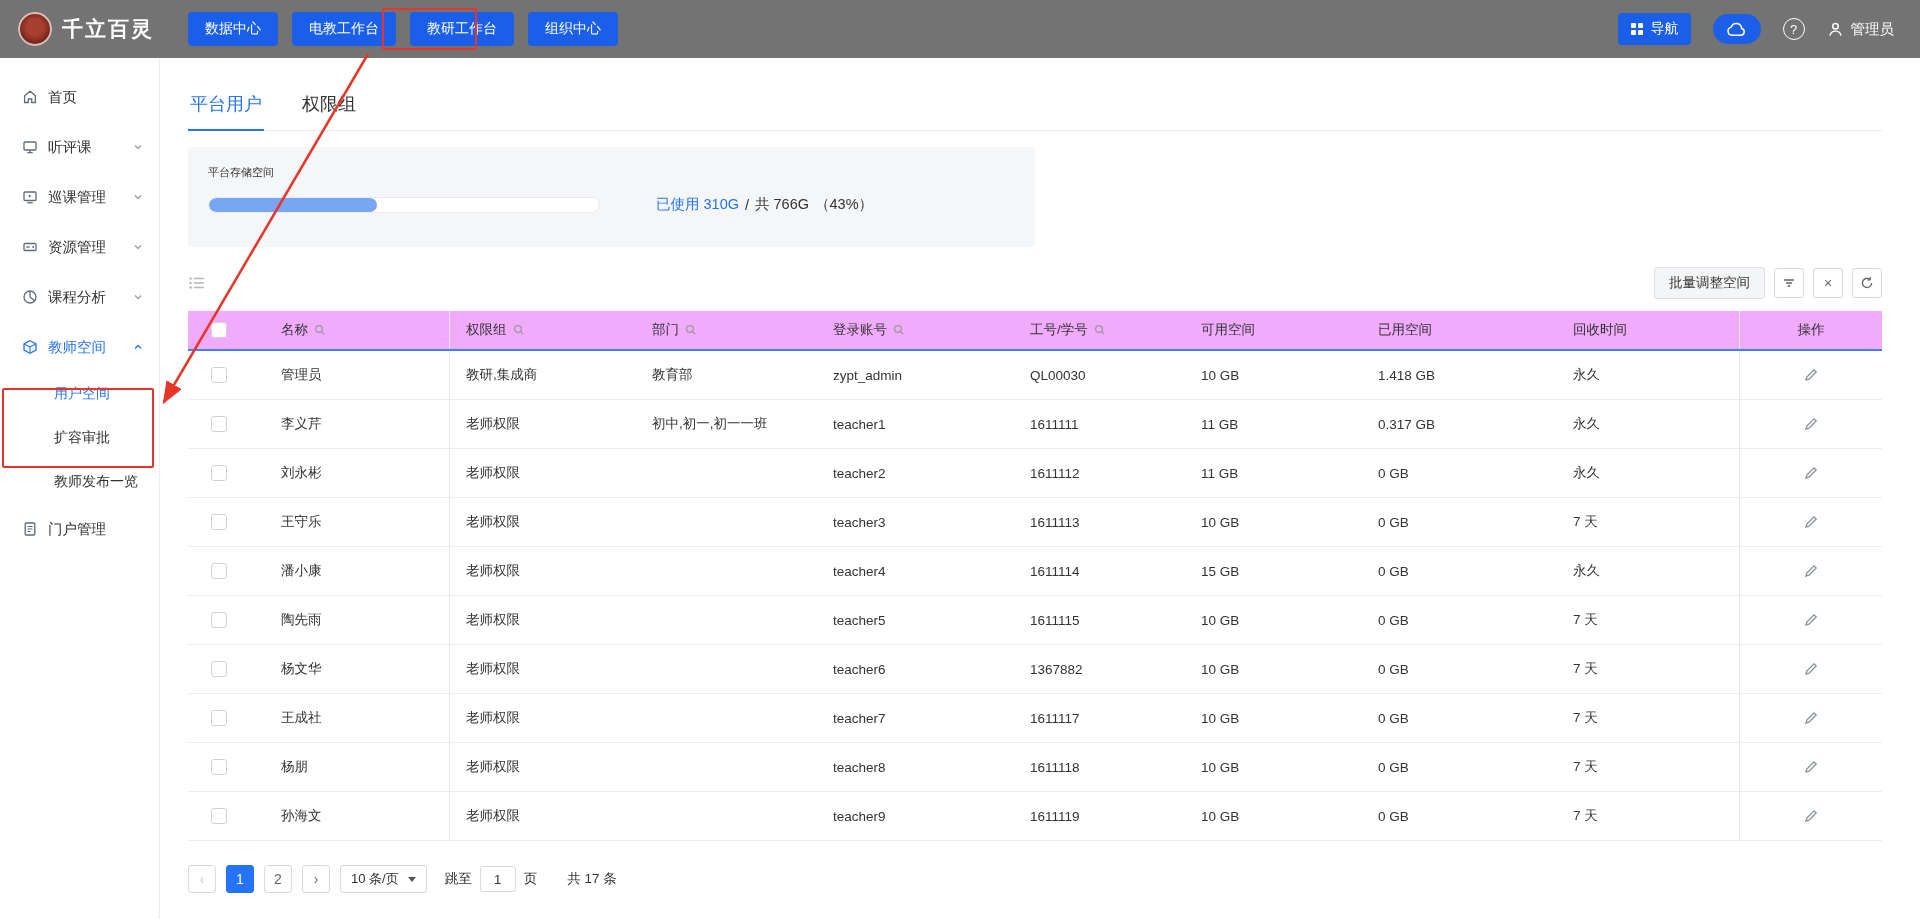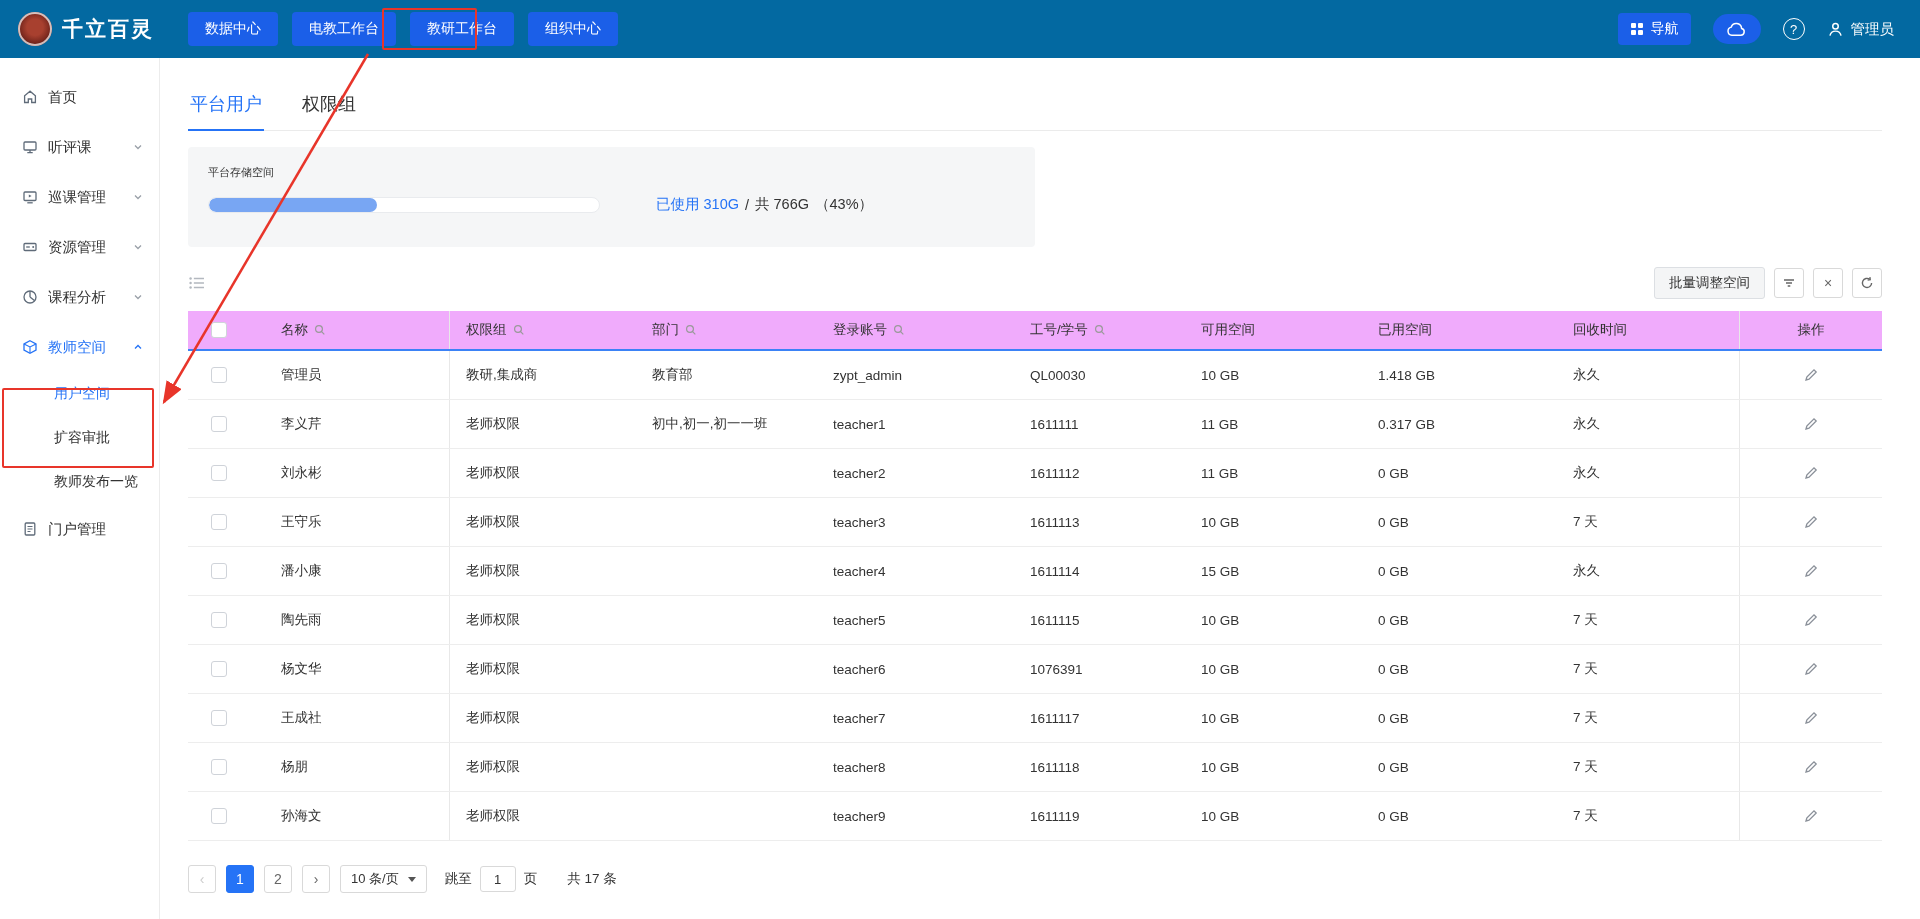--- a/index.html
+++ b/index.html
@@ -1,20 +1,20 @@
 <!DOCTYPE html>
 <html><head>
 <meta charset="utf-8">
 <style>
   * { margin:0; padding:0; box-sizing:border-box; }
   html,body { width:1920px; height:919px; overflow:hidden; background:#fff;
     font-family:"Liberation Sans","DejaVu Sans",sans-serif; color:#333; }
 
   
-  .topbar { height:58px; background:#0369a1; display:flex; align-items:center;
+  .topbar { height:58px; background:#737373; display:flex; align-items:center;
     padding:0 26px 0 18px; color:#fff; position:relative; z-index:2; }
   .logo { display:flex; align-items:center; gap:10px; margin-right:34px; }
   .seal { width:34px; height:34px; border-radius:50%;
     background:radial-gradient(circle at 50% 45%, #a8402f 0 32%, #5e1a14 75%);
     box-shadow:inset 0 0 0 2px rgba(255,255,255,.7); }
   .logo-text { font-size:21px; font-weight:bold; letter-spacing:2px; }
   .top-nav { display:flex; gap:14px; }
   .top-nav-btn { height:34px; padding:0 17px; background:#1b5fe8; border-radius:4px;
     display:flex; align-items:center; font-size:14px; cursor:pointer; white-space:nowrap; }
   .topbar-right { margin-left:auto; display:flex; align-items:center; gap:22px; }
@@ -509,21 +509,21 @@
         </div>
 
         <div class="tr">
           <div class="td col-check">
               <span class="checkbox"></span>
             </div>
           <div class="td col-name">杨文华</div>
           <div class="td col-group">老师权限</div>
           <div class="td col-dept"></div>
           <div class="td col-account">teacher6</div>
-          <div class="td col-id">1076391</div>
+          <div class="td col-id">1367882</div>
           <div class="td col-avail">10 GB</div>
           <div class="td col-used">0 GB</div>
           <div class="td col-recycle">7 天</div>
           <div class="td col-action">
               <span class="pencil">
                 <svg width="16" height="16" viewBox="0 0 16 16">
                   <path d="M3 13l.8-3L11 2.8l2.2 2.2L6 12.2 3 13z" fill="none" stroke="currentColor" stroke-width="1.3"></path>
                 </svg>
               </span>
             </div>

